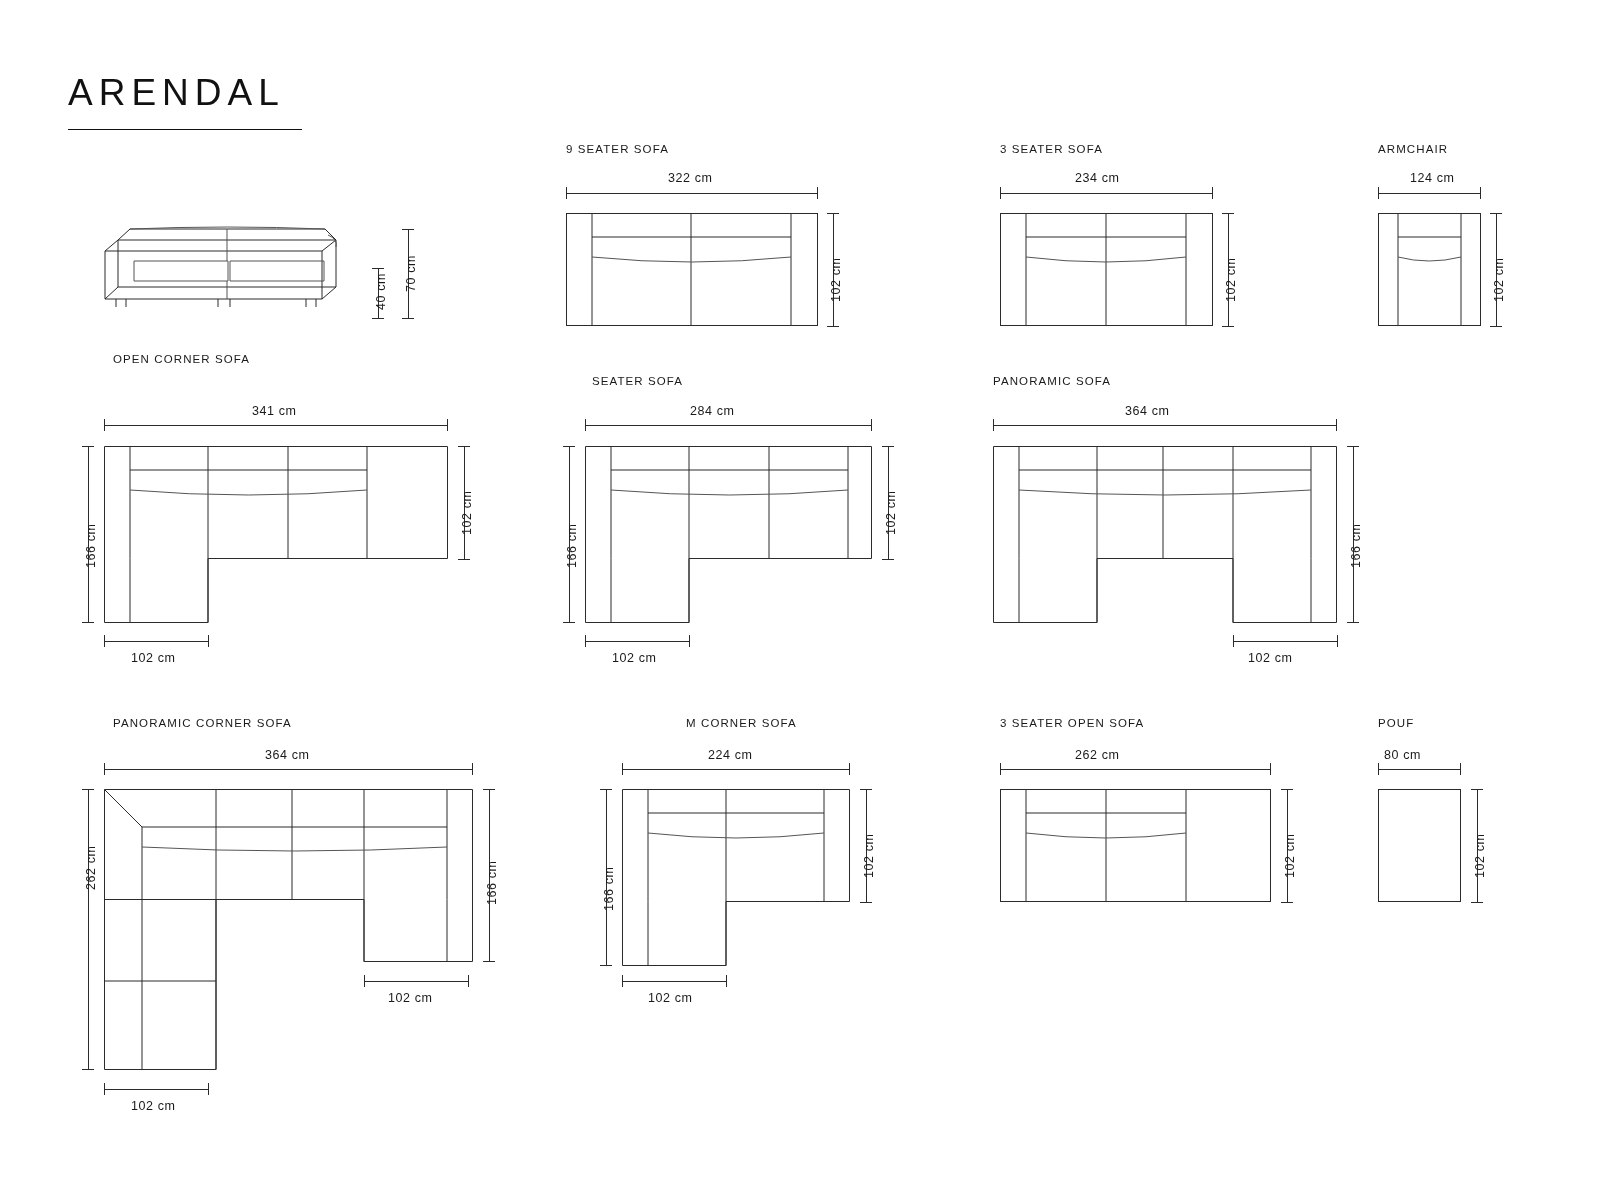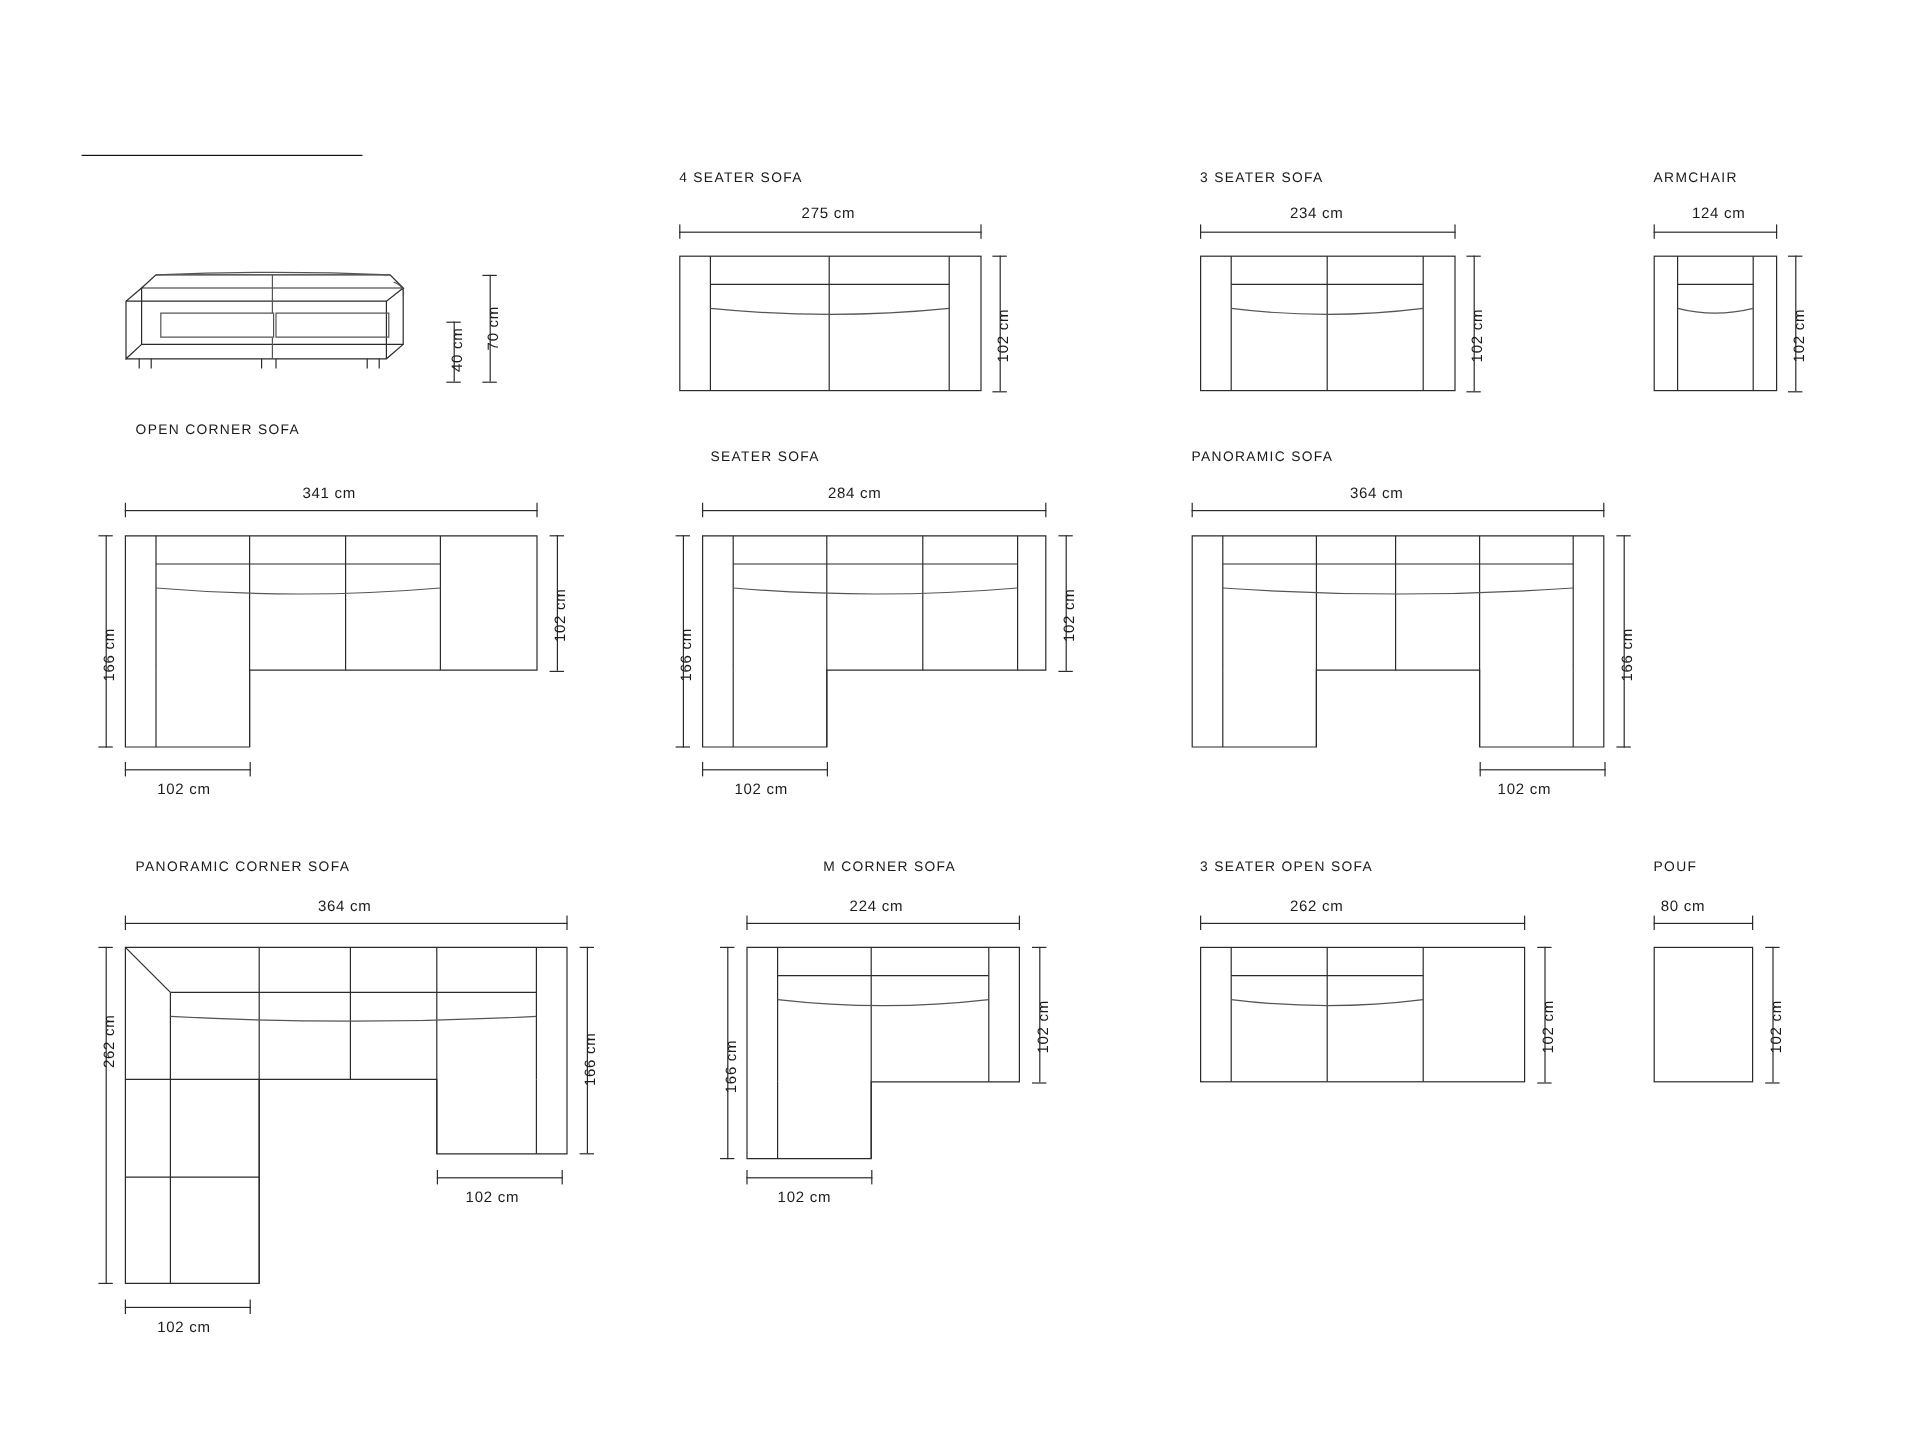--- a/index.html
+++ b/index.html
@@ -71,20 +71,21 @@
     fill: none;
     stroke-width: 1;
   }
   svg .light { stroke: #555; stroke-width: 1; }
 </style>
 </head>
 <body>
 
 <div class="sheet">
 
+  <div class="title">ARENDAL</div>
   <div class="title-rule"></div>
 
   <svg style="left:100px; top:215px;" width="270" height="115" viewBox="0 0 270 115">
 
     <path d="M18 25 L30 14 L225 14 L236 25 Z"></path>
     <path d="M18 25 L18 72 L236 72 L236 25"></path>
 
     <path d="M18 25 L5 36 L5 84 L18 72"></path>
     <path d="M5 84 L222 84 L236 72"></path>
 
@@ -114,22 +115,22 @@
   <div class="ln vline" style="left:408px; top:229px; height:89px;"></div>
   <div class="ln hline" style="left:402px; top:229px; width:12px;"></div>
   <div class="ln hline" style="left:402px; top:318px; width:12px;"></div>
   <div class="dim vert" style="left:404px; top:292px;">70 cm</div>
 
   <div class="ln vline" style="left:378px; top:268px; height:50px;"></div>
   <div class="ln hline" style="left:372px; top:268px; width:12px;"></div>
   <div class="ln hline" style="left:372px; top:318px; width:12px;"></div>
   <div class="dim vert" style="left:374px; top:310px;">40 cm</div>
 
-  <div class="lbl" style="left:566px; top:143px;">4 SEATER SOFA</div>
-  <div class="dim" style="left:668px; top:171px;">275 cm</div>
+  <div class="lbl" style="left:566px; top:143px;">9 SEATER SOFA</div>
+  <div class="dim" style="left:668px; top:171px;">322 cm</div>
   <div class="ln hline" style="left:566px; top:193px; width:252px;"></div>
   <div class="ln vline" style="left:566px; top:187px; height:12px;"></div>
   <div class="ln vline" style="left:817px; top:187px; height:12px;"></div>
 
   <svg style="left:566px; top:213px;" width="252" height="113" viewBox="0 0 252 113">
     <rect x="0.5" y="0.5" width="251" height="112"></rect>
     <line x1="26" y1="0.5" x2="26" y2="112.5"></line>
     <line x1="225" y1="0.5" x2="225" y2="112.5"></line>
     <line x1="26" y1="24" x2="225" y2="24"></line>
     <line x1="125" y1="0.5" x2="125" y2="112.5"></line>

